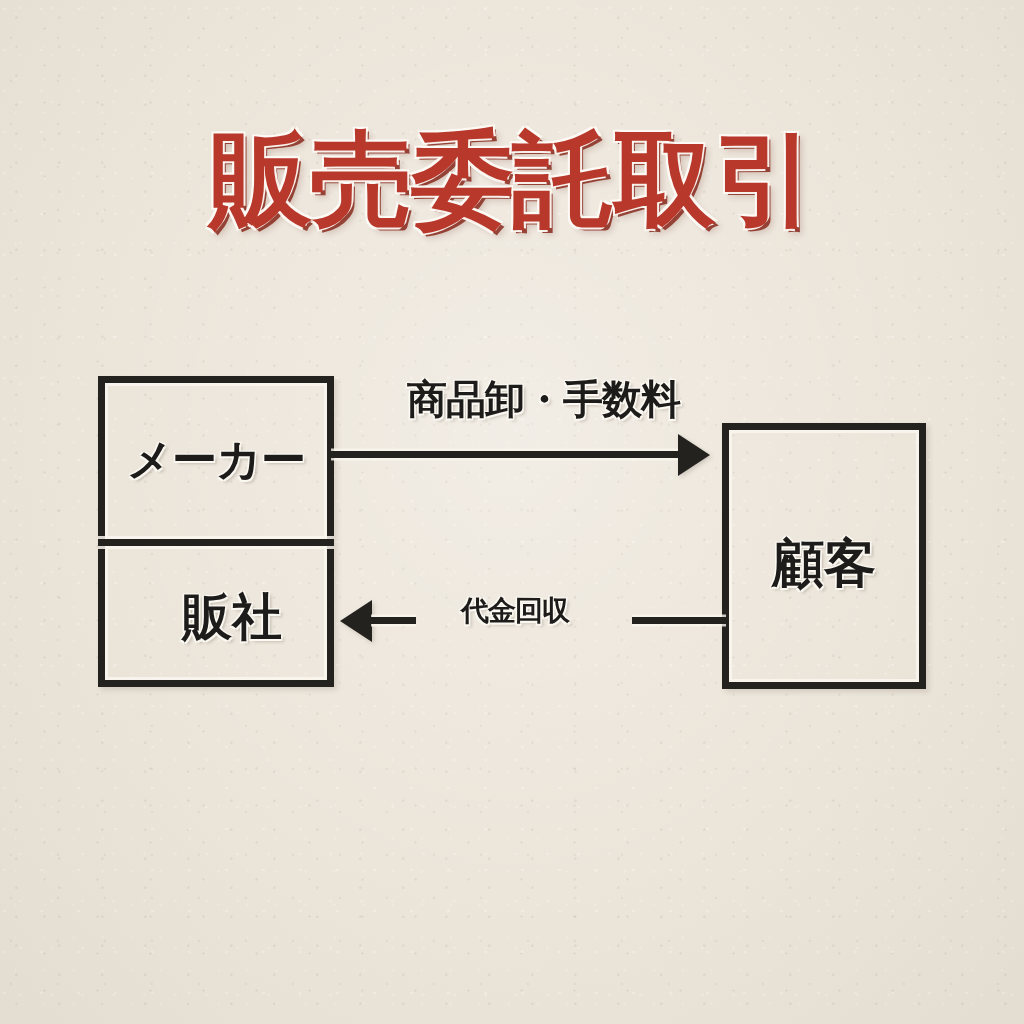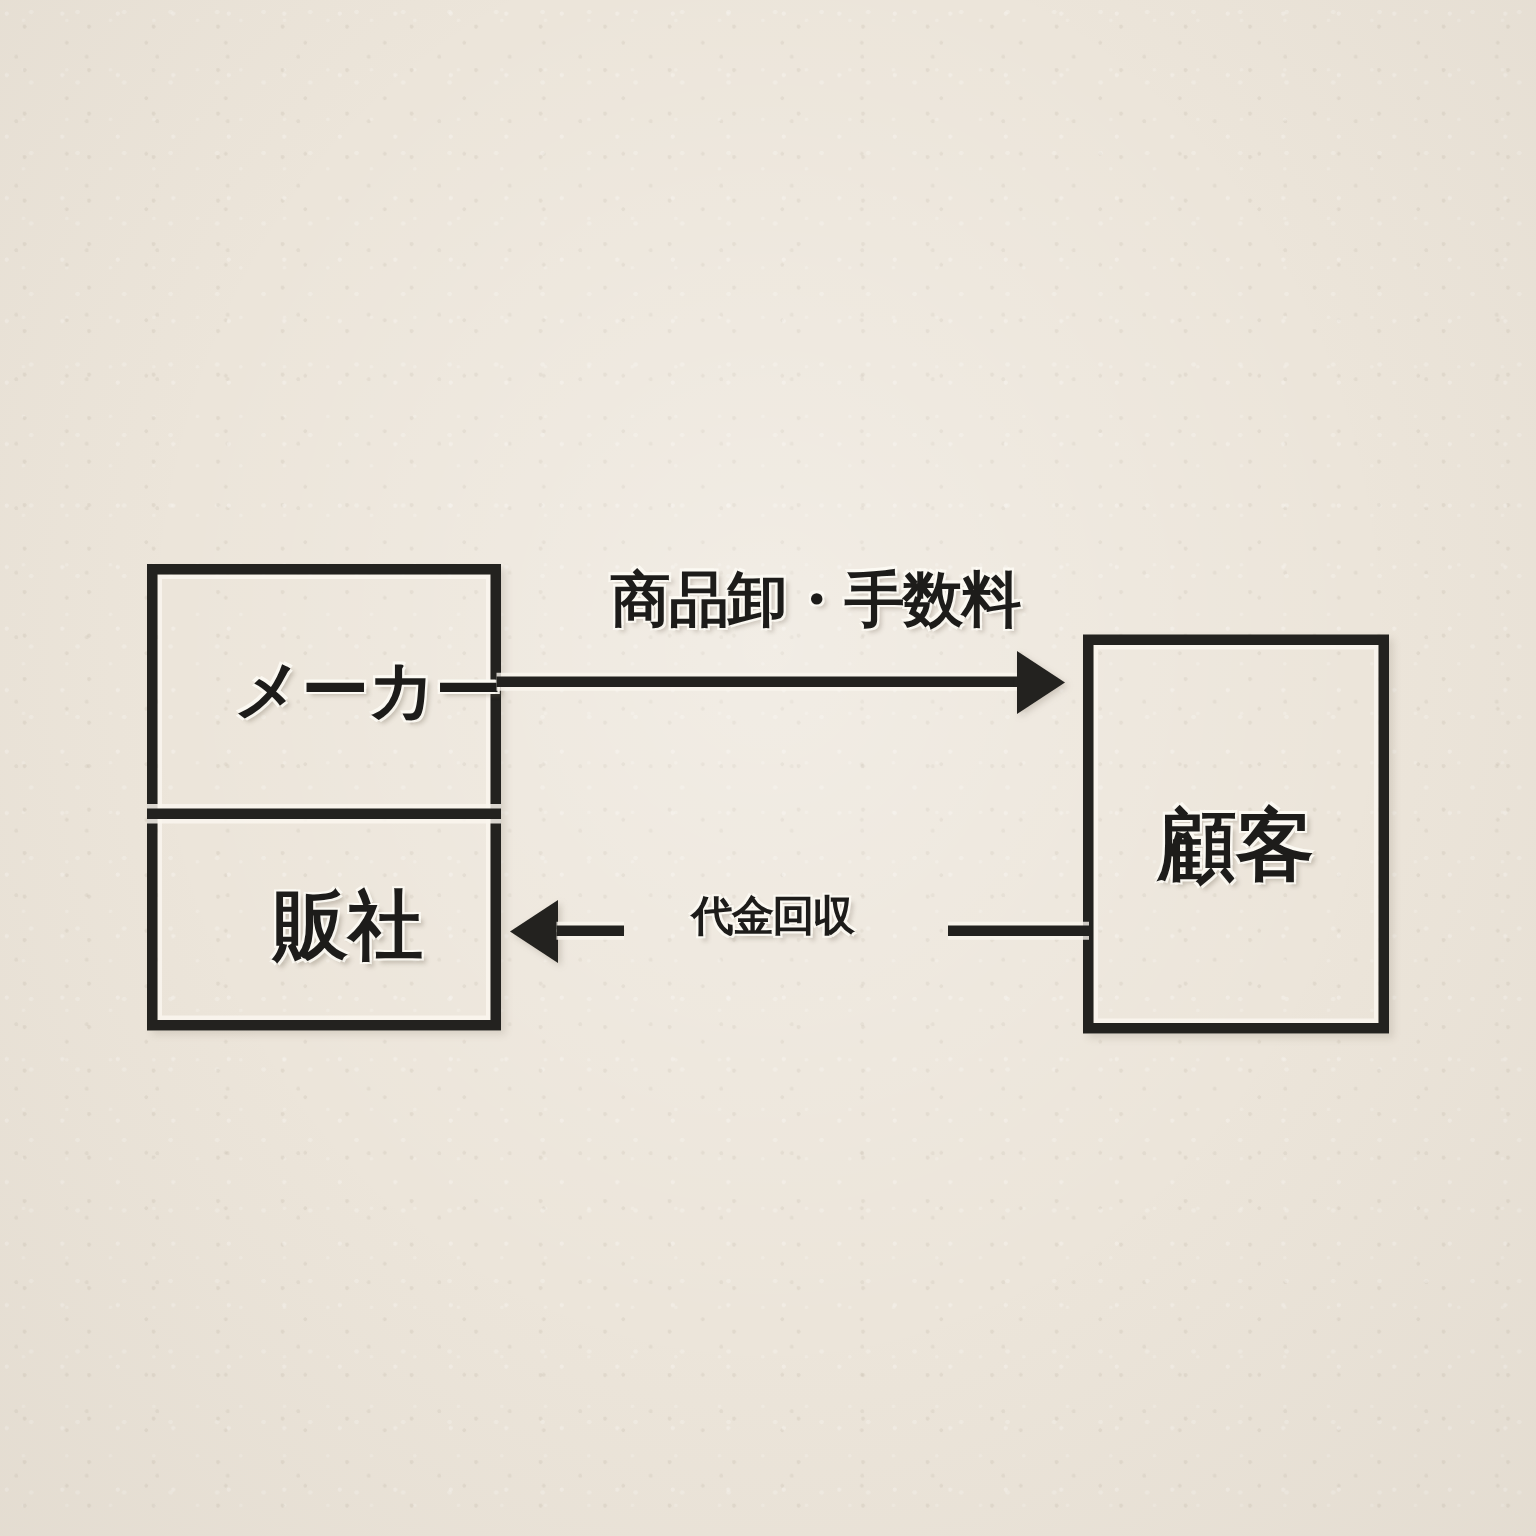--- a/index.html
+++ b/index.html
@@ -111,21 +111,21 @@
        1.5px -1.5px 0 rgba(252,249,243,.9),
       -1.5px  1.5px 0 rgba(252,249,243,.9),
        1.5px  1.5px 0 rgba(252,249,243,.9),
        3px  3px 3px rgba(110,98,82,.30);
   }
 
   #label-maker {
     left: 98px;
     top: 430px;
     width: 236px;
-    text-align: right;
+    text-align: center;
     font-size: 45px;
     letter-spacing: -1px;
   }
 
   #label-sales {
     left: 98px;
     top: 584px;
     width: 268px;
     text-align: center;
     font-size: 50px;
@@ -221,20 +221,21 @@
   }
 </style>
 </head>
 <body>
 
 <div id="canvas">
 
   <div id="paper-grain"></div>
   <div id="paper-vignette"></div>
 
+  <h1 id="title">販売委託取引</h1>
 
   <div id="box-maker-sales" class="node-box"></div>
 
   <div id="cell-divider"></div>
 
   <div id="label-maker" class="node-label">メーカー</div>
 
   <div id="label-sales" class="node-label">販社</div>
 
   <div id="box-customer" class="node-box"></div>

